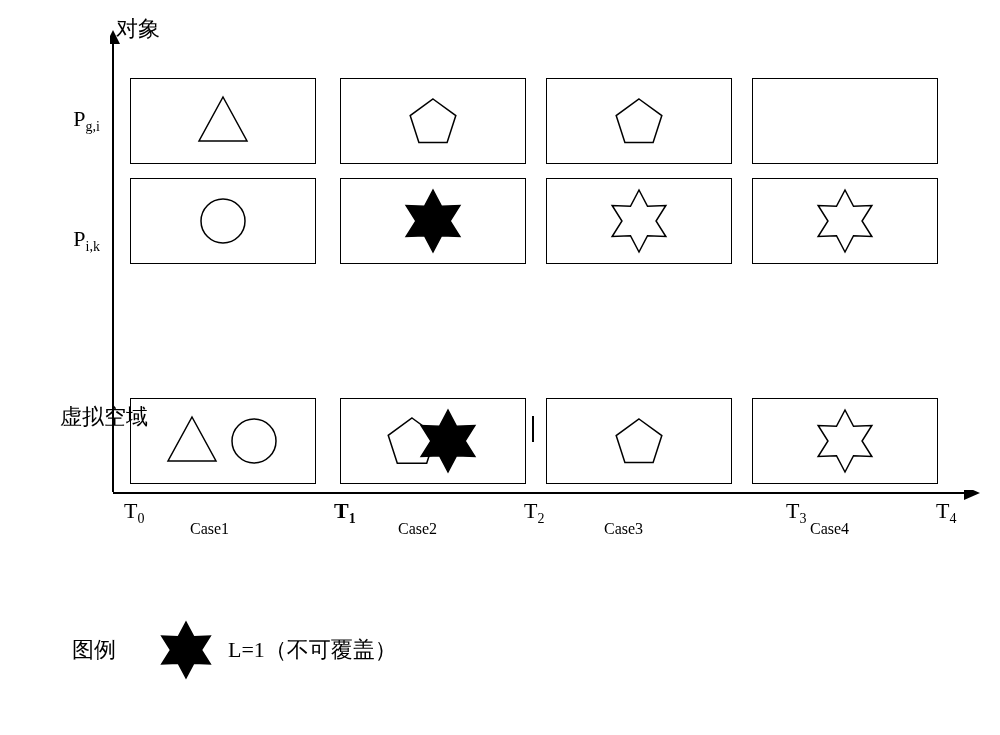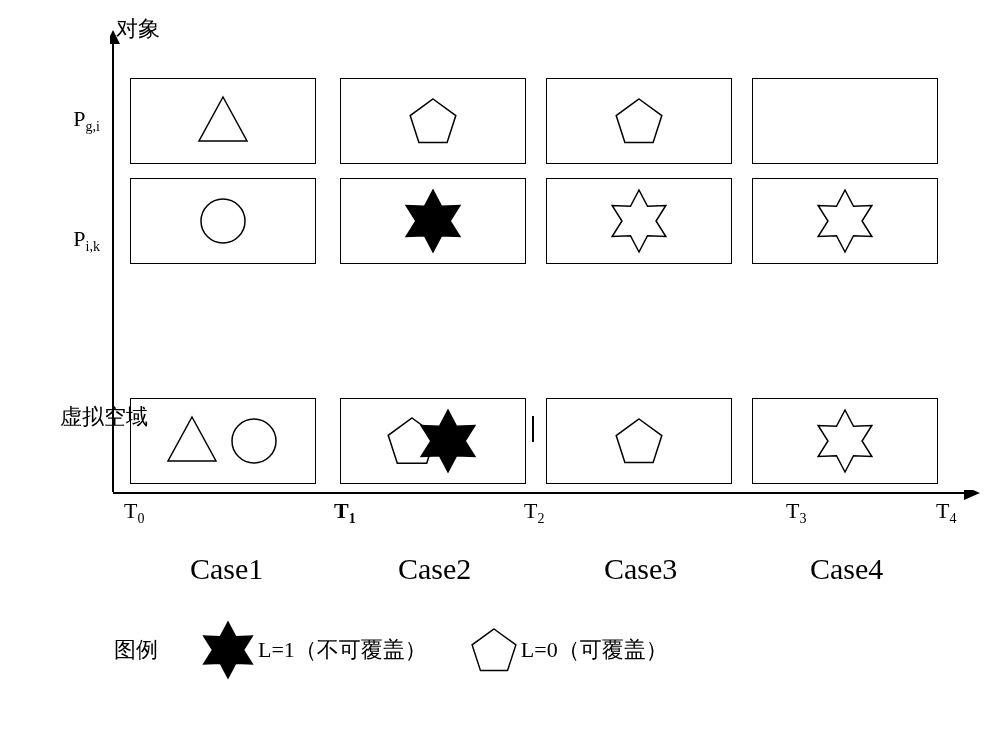--- a/index.html
+++ b/index.html
@@ -45,34 +45,34 @@
     box-sizing: border-box;
   }
   .x-tick {
     position: absolute;
     top: 478px;
     font-size: 22px;
   }
   .x-tick sub { font-size: 14px; }
   .case-label {
     position: absolute;
-    top: 532px;
-    font-size: 30px;
+    top: 500px;
+    font-size: 16px;
   }
   .legend-row {
     position: absolute;
     top: 620px;
     left: 0;
     width: 940px;
     display: flex;
     align-items: center;
     gap: 40px;
   }
-  .legend-label { font-size: 22px; margin-left: 114px; }
-  .legend-item { display: flex; align-items: center; gap: 0; font-size: 22px; }
+  .legend-label { font-size: 22px; margin-left: 72px; }
+  .legend-item { display: flex; align-items: center; gap: 12px; font-size: 22px; }
   .shape-svg { display:block; }
   .cursor-line {
     position:absolute;
     background:#000;
     width:2px;
     height:26px;
   }
 </style>
 </head>
 <body>
@@ -206,21 +206,13 @@
 <div class="legend-row">
   <span class="legend-label">图例</span>
   <span class="legend-item">
     <span id="leg-icon-0">
         <svg class="shape-svg" width="60" height="60">
           <polygon points="30,2 37.7,16.663208781719643 54.24871130596428,16 45.400000000000006,30 54.248711305964285,43.99999999999999 37.7,43.336791218280354 30,58 22.300000000000004,43.336791218280354 5.751288694035722,44.00000000000001 14.599999999999998,30.000000000000004 5.751288694035718,15.999999999999996 22.29999999999999,16.663208781719646" fill="#000" stroke="#000" stroke-width="1.5"></polygon>
         </svg>
       </span>
     <span>L=1（不可覆盖）</span>
   </span>
-  <span class="legend-item">
-    <span id="leg-icon-1">
-        <svg class="shape-svg" width="54" height="54">
-          <polygon points="27,6 48.874299874788534,21.89260912937621 40.519060802726884,47.60739087062379 13.48093919727312,47.60739087062379 5.125700125211466,21.89260912937621" fill="none" stroke="#000" stroke-width="1.5"></polygon>
-        </svg>
-      </span>
-    <span>L=0（可覆盖）</span>
-  </span>
 </div>
 
 </body></html>

